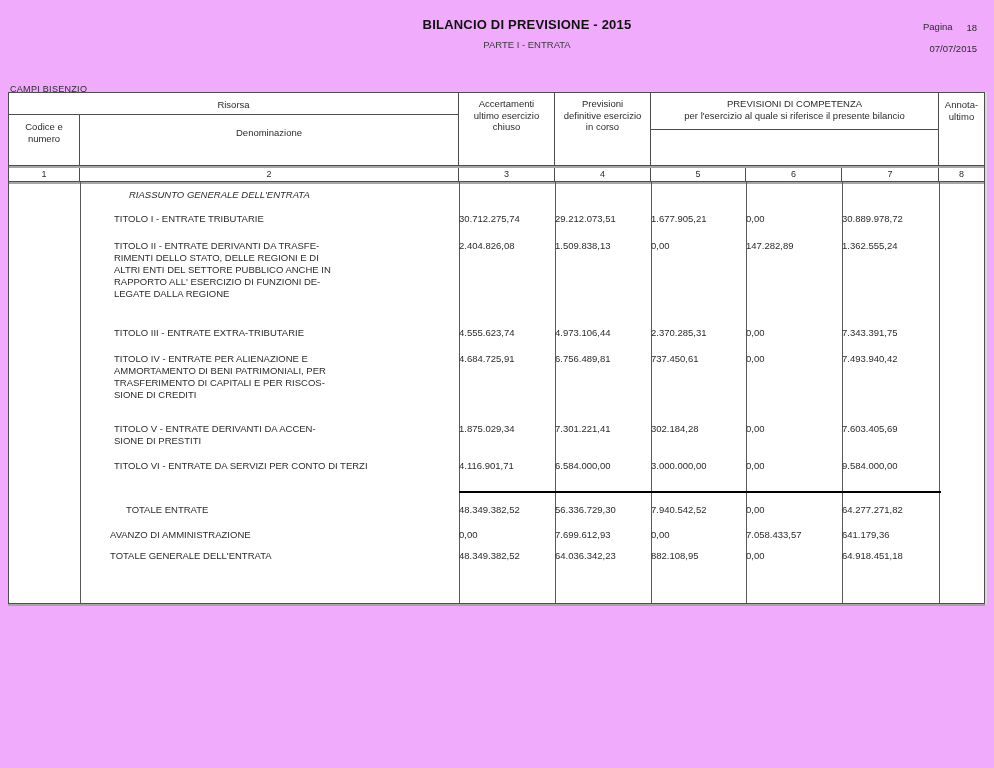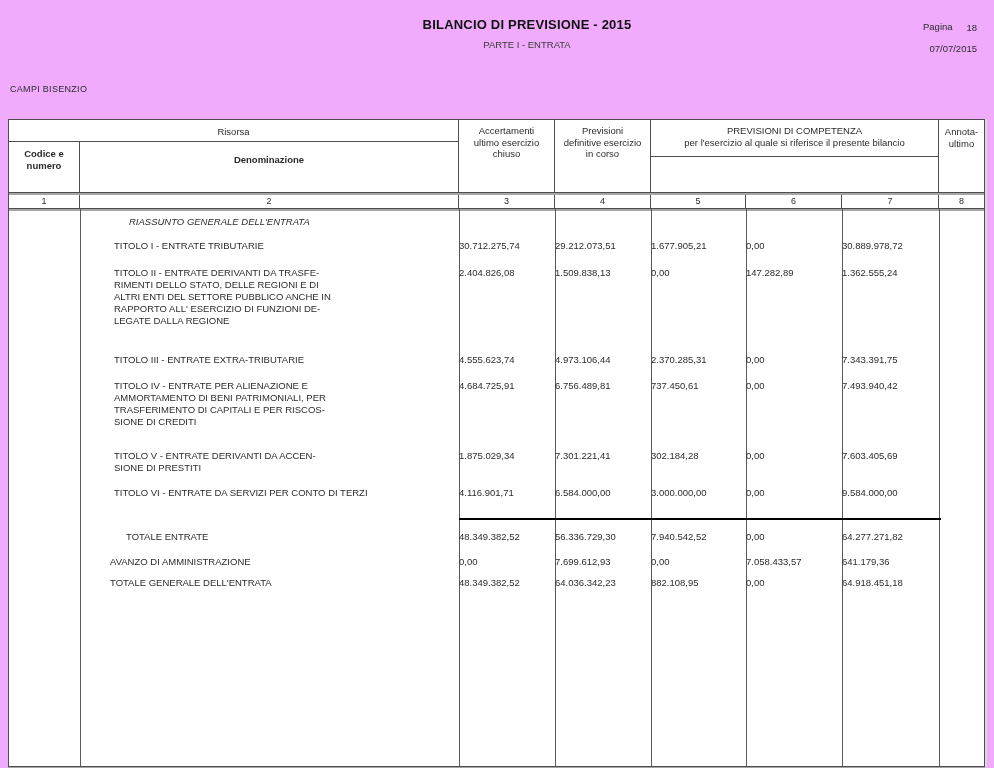--- a/index.html
+++ b/index.html
@@ -16,30 +16,30 @@
     font-size:13px; font-weight:bold; letter-spacing:0.2px; color:#111; }
   .report-subtitle { top:39px; left:30px; width:994px; text-align:center;
     font-size:9.5px; color:#3a3a3a; }
   .pagina-label { top:21px; left:923px; font-size:9.5px; }
   .pagina-value { top:22px; left:935px; width:42px; text-align:right; font-size:9.5px; }
   .report-date { top:43px; left:877px; width:100px; text-align:right; font-size:9.5px; }
   .entity-name { top:84px; left:10px; font-size:9px; letter-spacing:0.3px; }
 
   
   .btable {
-    position:absolute; left:8px; top:119px; width:977px; height:648px;
+    position:absolute; left:8px; top:92px; width:977px; height:512px;
     border:1px solid #4d4d4d; box-shadow:0 2px 0 #a6a6a6, 2px 0 0 #d9d9d9;
     font-size:9.5px; display:flex; flex-direction:column; background:#fff;
   }
 
   
   .thead { height:73px; display:flex; border-bottom:1px solid #4d4d4d; line-height:11.5px; }
   .h-left { width:450px; border-right:1px solid #4d4d4d; display:flex; flex-direction:column; }
   .h-risorsa { height:22px; border-bottom:1px solid #4d4d4d; text-align:center; padding-top:6px; }
-  .h-left-bottom { flex:1; display:flex;font-weight:bold; }
+  .h-left-bottom { flex:1; display:flex; }
   .h-codice { width:71px; border-right:1px solid #4d4d4d; text-align:center; padding-top:6px; white-space:pre-line; }
   .h-denom { flex:1; text-align:center; padding-top:12px; }
   .h-c3, .h-c4 { width:96px; border-right:1px solid #4d4d4d; text-align:center; padding-top:5px; white-space:pre-line; }
   .h-comp { width:288px; border-right:1px solid #4d4d4d; display:flex; flex-direction:column;gap:40px; }
   .h-comp-top { height:37px; border-bottom:1px solid #4d4d4d; text-align:center; padding-top:5px; }
   .h-comp-bottom { flex:1; display:flex; }
   .h-var { width:191px; border-right:1px solid #4d4d4d; padding-top:6px; }
   .h-var-title { text-align:center; }
   .h-var-subs { display:flex; }
   .h-var-subs span { width:95px; text-align:center; display:inline-block; }

